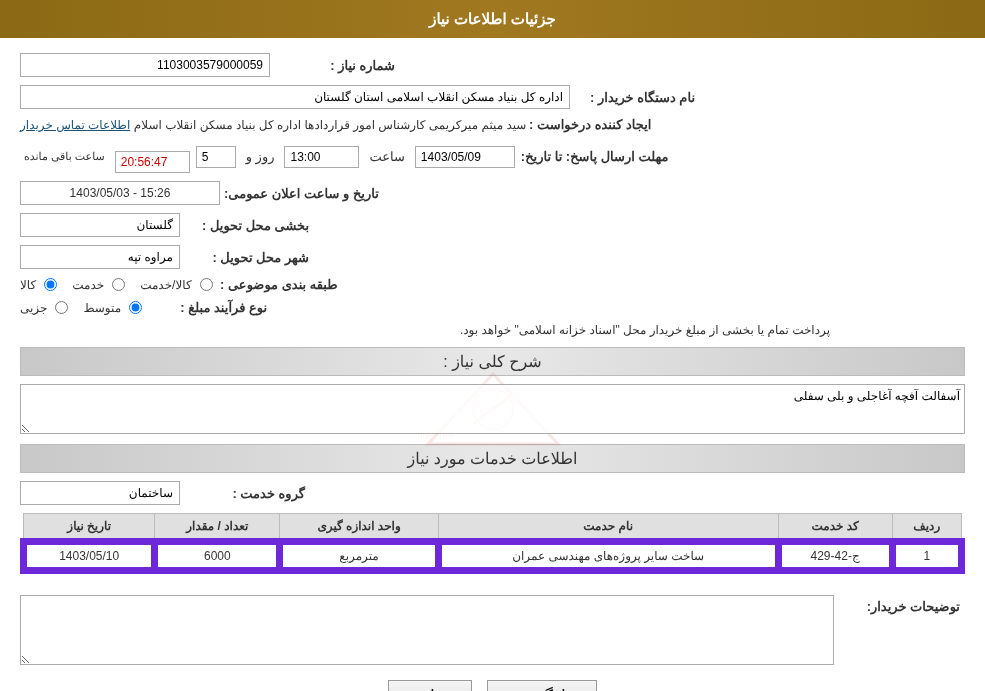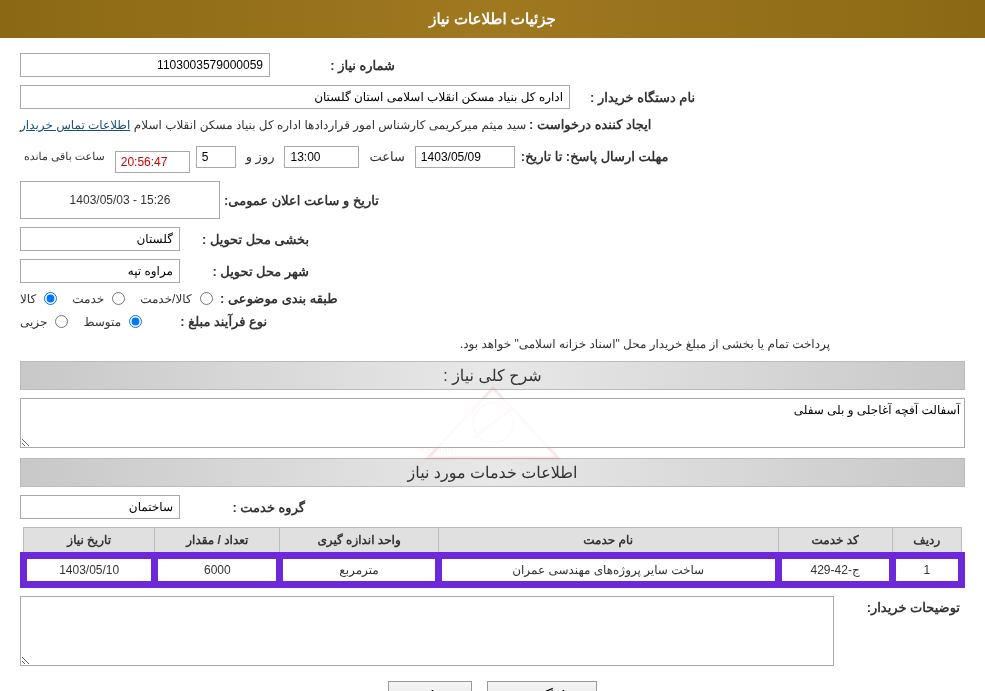--- a/index.html
+++ b/index.html
@@ -57,21 +57,21 @@
       display: flex;
       align-items: center;
       justify-content: flex-end;
       margin-bottom: 8px;
       gap: 4px;
     }
     .date-range-box {
       border: 1px solid #aaa;
       padding: 3px 8px;
       background: #fff;
-      height: 38px;
+      height: 24px;
       font-size: 12px;
       direction: ltr;
       display: inline-flex;
       align-items: center;
       min-width: 200px;
       justify-content: center;
     }
     .contact-link {
       color: #1a5276;
       text-decoration: underline;
@@ -334,21 +334,21 @@
             <td>1</td>
             <td>ج-42-429</td>
             <td>ساخت سایر پروژه‌های مهندسی عمران</td>
             <td>مترمربع</td>
             <td>6000</td>
             <td>1403/05/10</td>
           </tr>
         </tbody>
     </table>
 
-    <div class="sharh-row" style="margin-top:8px;gap:31px;">
+    <div class="sharh-row" style="margin-top:21px;gap:31px;">
       <div style="min-width:100px;text-align:right;padding-right:5px;font-weight:bold;padding-top:4px;">توضیحات خریدار:</div>
       <textarea class="description-box" rows="4" style=""></textarea>
     </div>
 
     <div class="bottom-buttons">
       <button class="btn">بازگشت</button>
       <button class="btn">چاپ</button>
     </div>
 
   </div>

